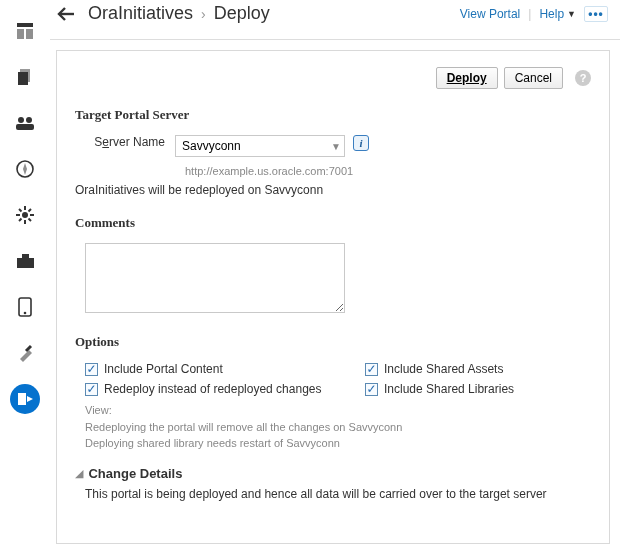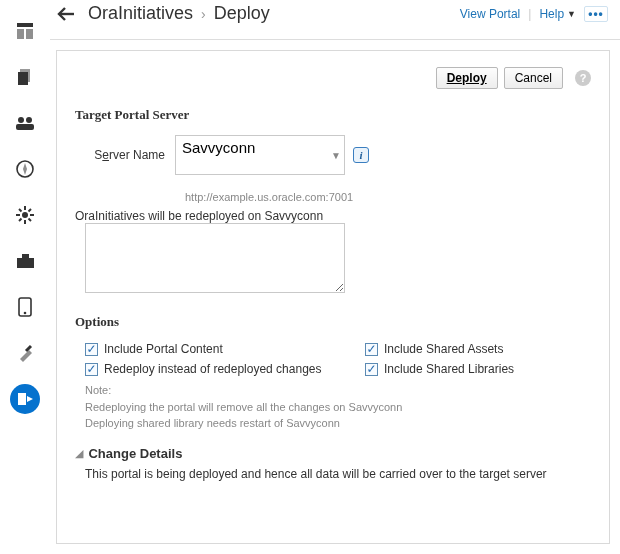--- a/index.html
+++ b/index.html
@@ -74,32 +74,32 @@
     border: 1px solid #b8b8b8;
     border-radius: 2px;
     padding: 3px 10px;
     font-size: 12px;
     cursor: pointer;
     font-family: inherit;
   }
   .btn.primary { font-weight: bold; text-decoration: underline; }
   .help-icon { width:16px; height:16px; border-radius:50%; background:#ccc; color:#fff; font-size:11px; display:flex; align-items:center; justify-content:center; cursor:pointer; margin-left:6px; font-weight:bold;}
   h3.section { font-size: 13px; font-weight: bold; color: #333; margin: 8px 0 12px 0; font-family: Liberation Serif, serif; }
-  .row { display: flex; align-items: center; margin-bottom: 16px; }
+  .row { display: flex; margin-bottom: 8px; }
   .row-label { width: 100px; text-align: right; padding-right: 10px; font-size: 12px; }
   .row-label .u { text-decoration: underline; }
   .select-wrap {
     position: relative;
     width: 170px;
   }
   .select-wrap input {
     width: 100%;
     border: 1px solid #c9c9c9;
-    padding: 3px 22px 18px 6px;
-    font-size: 15px;
+    padding: 3px 22px 3px 6px;
+    font-size: 12px;
     font-family: inherit;
   }
   .select-wrap .chev {
     position: absolute; right: 4px; top: 50%; transform: translateY(-50%);
     color: #888; font-size: 10px; pointer-events: none;
   }
   .info-icon {
     width: 16px; height: 16px; margin-left: 8px;
     border: 1px solid #3a7ec0; border-radius: 3px;
     background: #eaf3fb;
@@ -248,20 +248,21 @@
           </div>
           <div class="select-wrap">
             <input type="text" value="Savvyconn" style="">
             <span class="chev">▼</span>
           </div>
           <div class="info-icon">i</div>
         </div>
         <div class="server-hint">http://example.us.oracle.com:7001</div>
         <div class="redeploy-msg">OraInitiatives will be redeployed on Savvyconn</div>
 
+        <h3 class="section" style="margin-top:18px">Comments</h3>
         <textarea class="comments" style=""></textarea>
 
         <h3 class="section" style="margin-top:18px">Options</h3>
         <div class="options-grid">
           <label class="chk">
             <span class="box">✓</span>
             <span>Include Portal Content</span>
           </label>
           <label class="chk">
             <span class="box">✓</span>
@@ -270,21 +271,21 @@
           <label class="chk">
             <span class="box">✓</span>
             <span>Redeploy instead of redeployed changes</span>
           </label>
           <label class="chk">
             <span class="box">✓</span>
             <span>Include Shared Libraries</span>
           </label>
         </div>
         <div class="note">
-          <div>Note:</div>
+          <div>View:</div>
           <div>Redeploying the portal will remove all the changes on Savvyconn</div>
           <div>Deploying shared library needs restart of Savvyconn</div>
         </div>
 
         <div class="change-head">
           <span class="tri">◢</span>
           <span class="title">Change Details</span>
         </div>
         <div class="change-body">This portal is being deployed and hence all data will be carried over to the target server</div>
 

